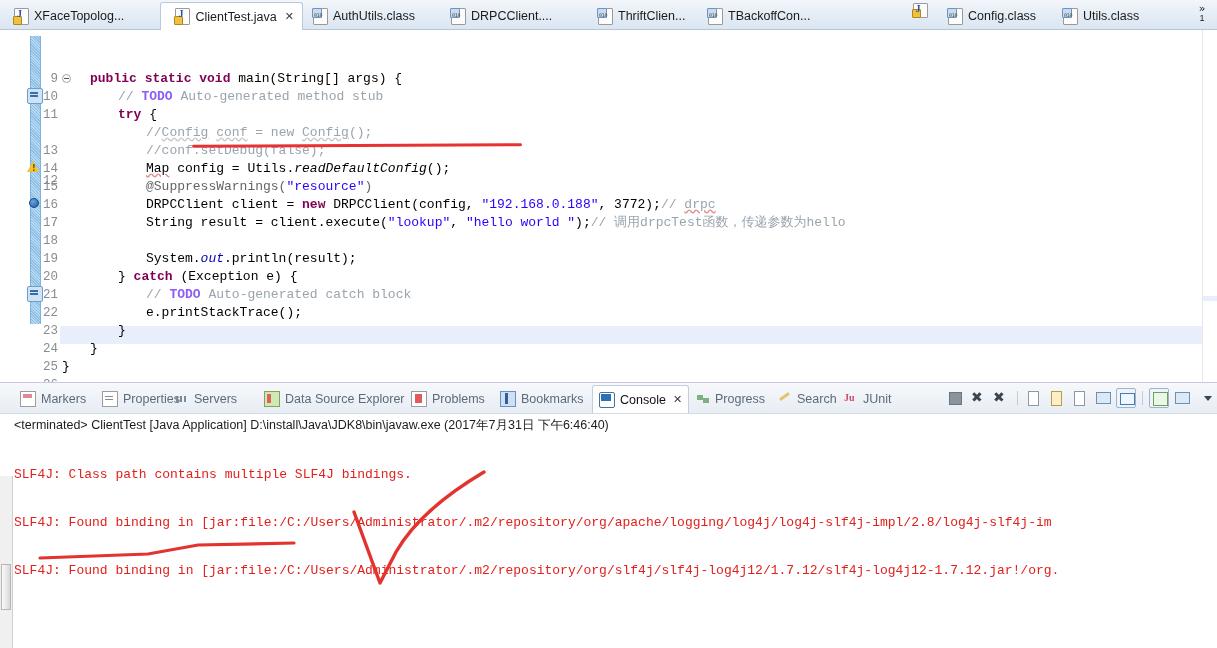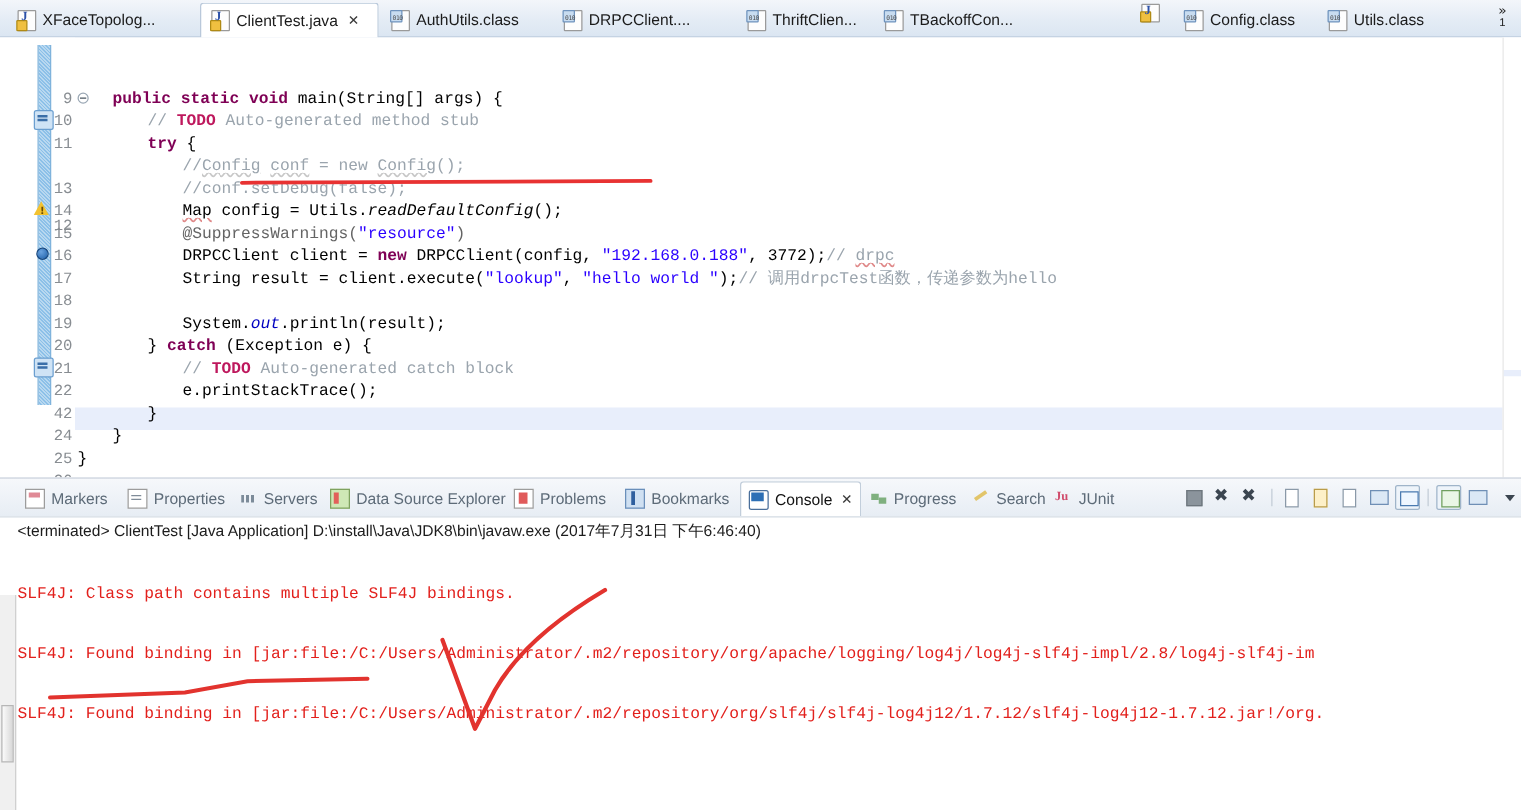--- a/index.html
+++ b/index.html
@@ -22,20 +22,21 @@
     position:absolute;top:3px;height:26px;box-sizing:border-box;
     display:flex;align-items:center;gap:5px;padding:0 8px;
     font-size:12.5px;color:#1b1b1b;white-space:nowrap;
     cursor:default;
   }
   .etab.active{
     top:2px;height:28px;
     background:#ffffff;
     border:1px solid #b9c8da;border-bottom:none;
     border-radius:3px 3px 0 0;
+    justify-content:flex-end;
   }
   .etab .tabtxt{line-height:26px;}
   .etab .closex{
     font-size:11px;color:#3a3a3a;margin-left:3px;font-family:"DejaVu Sans",sans-serif;
   }
   
   .ic-java{
     position:relative;width:13px;height:15px;flex:0 0 13px;
     background:#fdfdfd;border:1px solid #9a9a9a;border-radius:1px;
   }
@@ -129,21 +130,21 @@
     position:absolute;left:62px;top:0;width:1150px;height:352px;
     font-family:"Liberation Mono","DejaVu Sans Mono",monospace;
     font-size:13px;white-space:pre;
   }
   .cl{position:absolute;left:0;height:18px;line-height:18px;text-align:center;}
   #cur-line-hl{
     position:absolute;left:60px;top:296px;width:1157px;height:18px;background:#e8eefb;
   }
   .kw{color:#7f0055;font-weight:bold;}
   .cmt-gray{color:#9aa4ad;}
-  .todo-word{color:#be185d;font-weight:bold;}
+  .todo-word{color:#8b5cf6;font-weight:bold;}
   .str{color:#2a00ff;}
   .ann{color:#646464;}
   .fld{color:#0000c0;font-style:italic;font-weight:normal;}
   .mth{color:#000000;font-style:italic;}
   .plain{color:#000000;}
   .spell{
     text-decoration:underline;text-decoration-style:wavy;text-decoration-color:#c8c8c8;
   }
   .spell-r{
     text-decoration:underline;text-decoration-style:wavy;text-decoration-color:#e08a8a;margin-top:48px;
@@ -326,21 +327,21 @@
     <span class="lnum" style="top:112px;">13</span>
     <span class="lnum" style="top:130px;">14</span>
     <span class="lnum" style="top:148px;">15</span>
     <span class="lnum" style="top:166px;">16</span>
     <span class="lnum" style="top:184px;">17</span>
     <span class="lnum" style="top:202px;">18</span>
     <span class="lnum" style="top:220px;">19</span>
     <span class="lnum" style="top:238px;">20</span>
     <span class="lnum" style="top:256px;">21</span>
     <span class="lnum" style="top:274px;">22</span>
-    <span class="lnum" style="top:292px;">42</span>
+    <span class="lnum" style="top:292px;">23</span>
     <span class="lnum" style="top:310px;">24</span>
     <span class="lnum" style="top:328px;">25</span>
     <span class="lnum" style="top:346px;">26</span>
   </div>
 
   <div class="fold-collapse" style="left:62px;top:44px;"></div>
 
   <div id="code-layer">
     <div class="cl" style="top:40px;left:28px;"><span class="kw">public</span> <span class="kw">static</span> <span class="kw">void</span> <span class="plain">main(String[] args) {</span></div>
     <div class="cl" style="top:58px;left:56px;"><span class="cmt-gray">// </span><span class="todo-word">TODO</span><span class="cmt-gray"> Auto-generated method stub</span></div>
@@ -373,21 +374,21 @@
 
   <div id="view-tabbar">
     <div class="vtab" style="left:14px;">
       <span class="vico markers"></span>
       <span>Markers</span>
     </div>
     <div class="vtab" style="left:96px;">
       <span class="vico props"></span>
       <span>Properties</span>
     </div>
-    <div class="vtab" style="left:186px;justify-content:flex-end;">
+    <div class="vtab" style="left:169px;justify-content:flex-end;">
       <span class="vico servers"></span>
       <span>Servers</span>
     </div>
     <div class="vtab" style="left:258px;">
       <span class="vico dse"></span>
       <span>Data Source Explorer</span>
     </div>
     <div class="vtab" style="left:405px;">
       <span class="vico problems"></span>
       <span>Problems</span>

